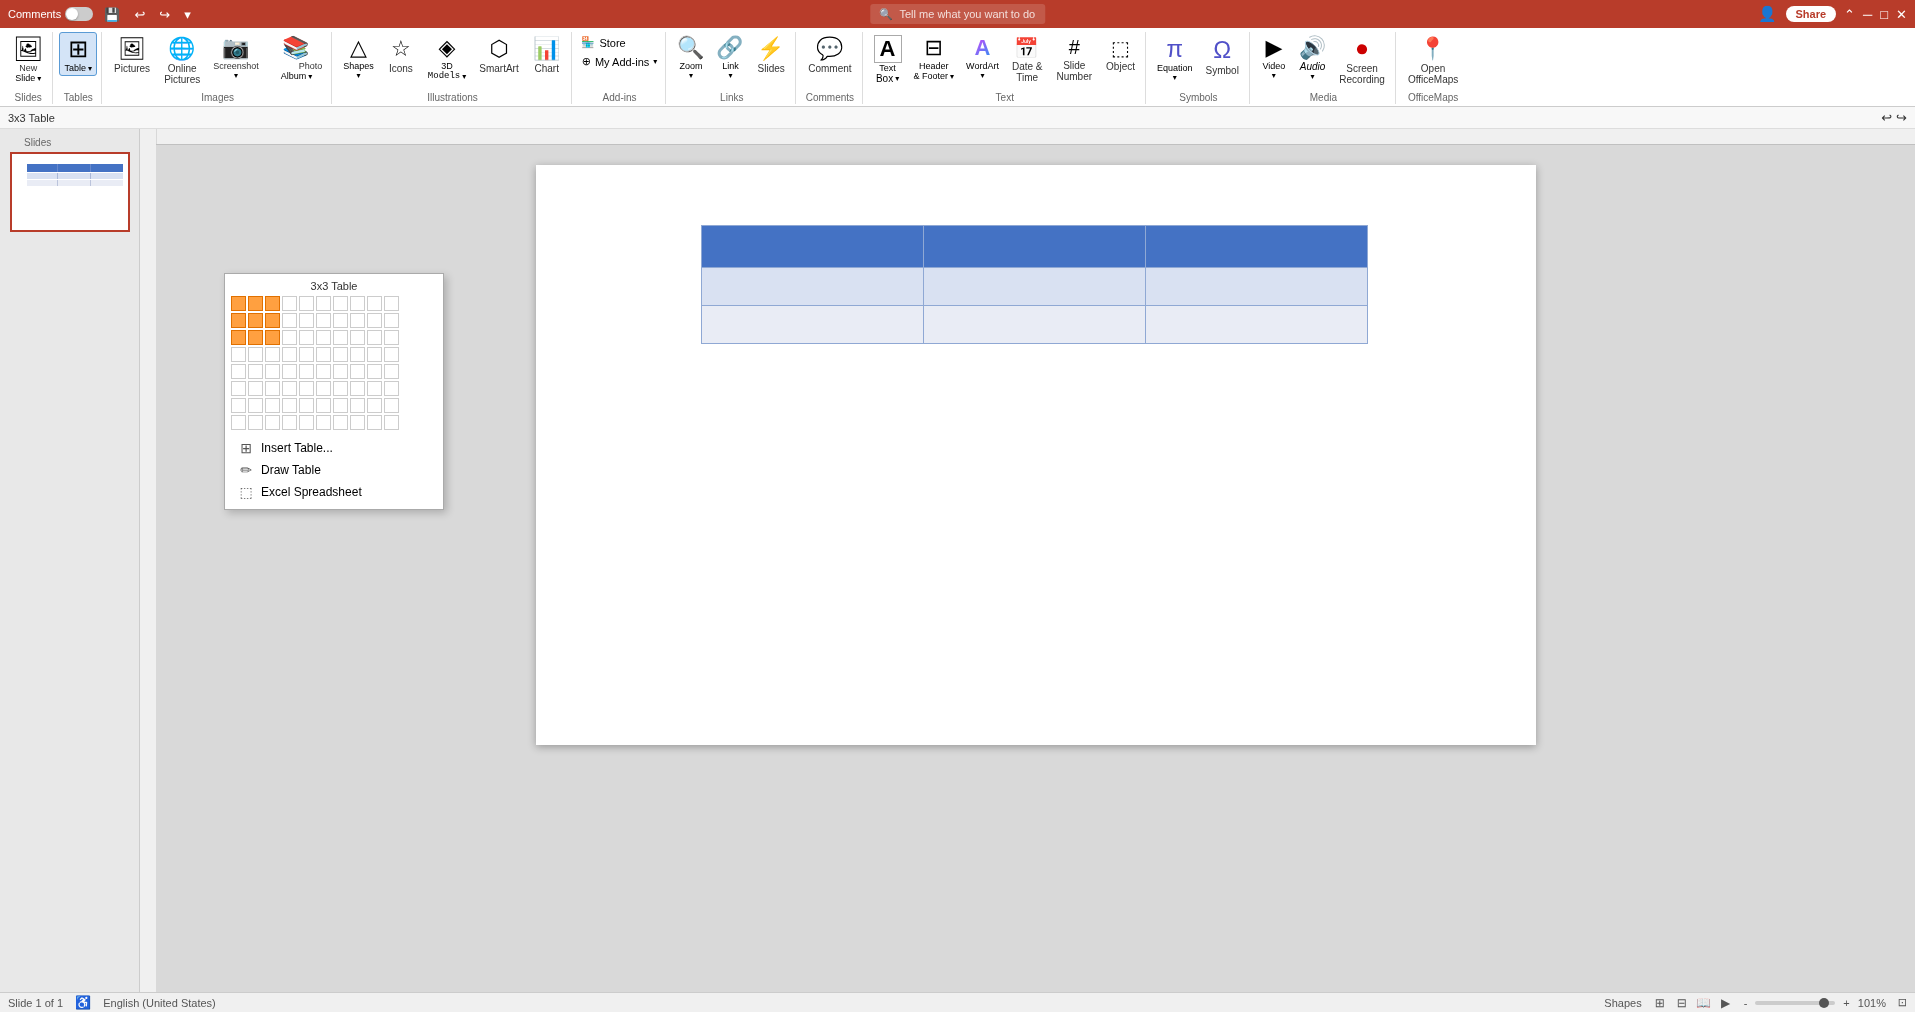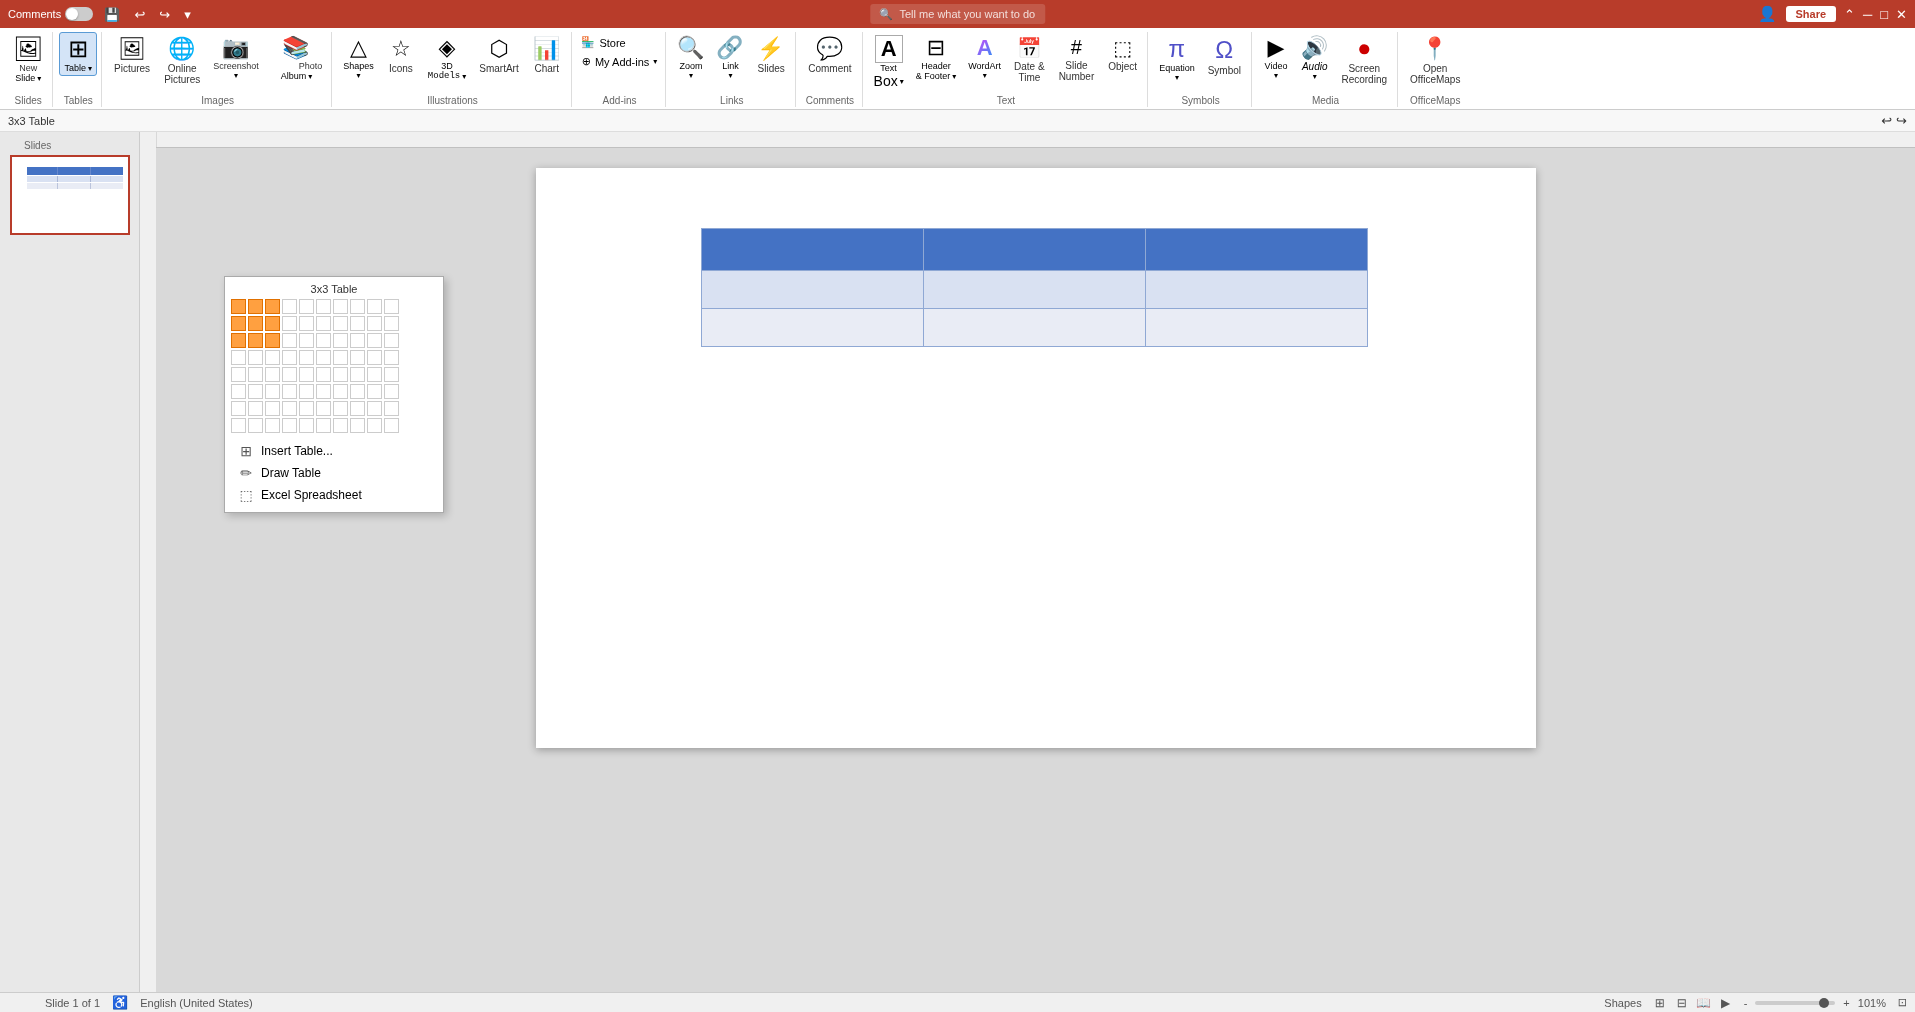--- a/index.html
+++ b/index.html
@@ -237,21 +237,20 @@
       padding: 0 8px;
       justify-content: space-between;
       font-size: 11px;
       color: #555;
     }
 
     #status-left {
       display: flex;
       align-items: center;
       gap: 12px;
-      margin-left: 37px;
     }
 
     #status-right {
       display: flex;
       align-items: center;
       gap: 8px;
     }
 
     .status-view-btn {
       width: 20px;
@@ -335,21 +334,21 @@
       align-items: center;
       padding: 0 8px;
       justify-content: space-between;
       position: relative;
     }
 
     .share-btn {
       background: #fff;
       color: #b83c2a;
       border: none;
-      border-radius: 3px;
+      border-radius: 8px;
       padding: 2px 10px;
       font-size: 11px;
       cursor: pointer;
       font-weight: bold;
     }
 
     .top-right-icons {
       display: flex;
       gap: 8px;
       align-items: center;
@@ -624,21 +623,21 @@
       </div>
 
       <div class="ribbon-group">
         <div class="ribbon-group-items">
           <div class="ribbon-split-btn">
             <div class="ribbon-split-top">
               <span style="font-size:22px;font-weight:bold;border:1px solid #aaa;width:28px;height:28px;display:flex;align-items:center;justify-content:center;">A</span>
               <span style="font-size:9px;">Text</span>
             </div>
             <div class="ribbon-split-bottom">
-              <span style="font-size:14px;">Box</span>
+              <span style="font-size:10px;">Box</span>
               <span class="caret">▾</span>
             </div>
           </div>
           <div class="ribbon-split-btn">
             <div class="ribbon-split-top">
               <span style="font-size:22px;">⊟</span>
               <span style="font-size:9px;">Header</span>
             </div>
             <div class="ribbon-split-bottom">
               <span style="font-size:9px;">&amp; Footer</span>

